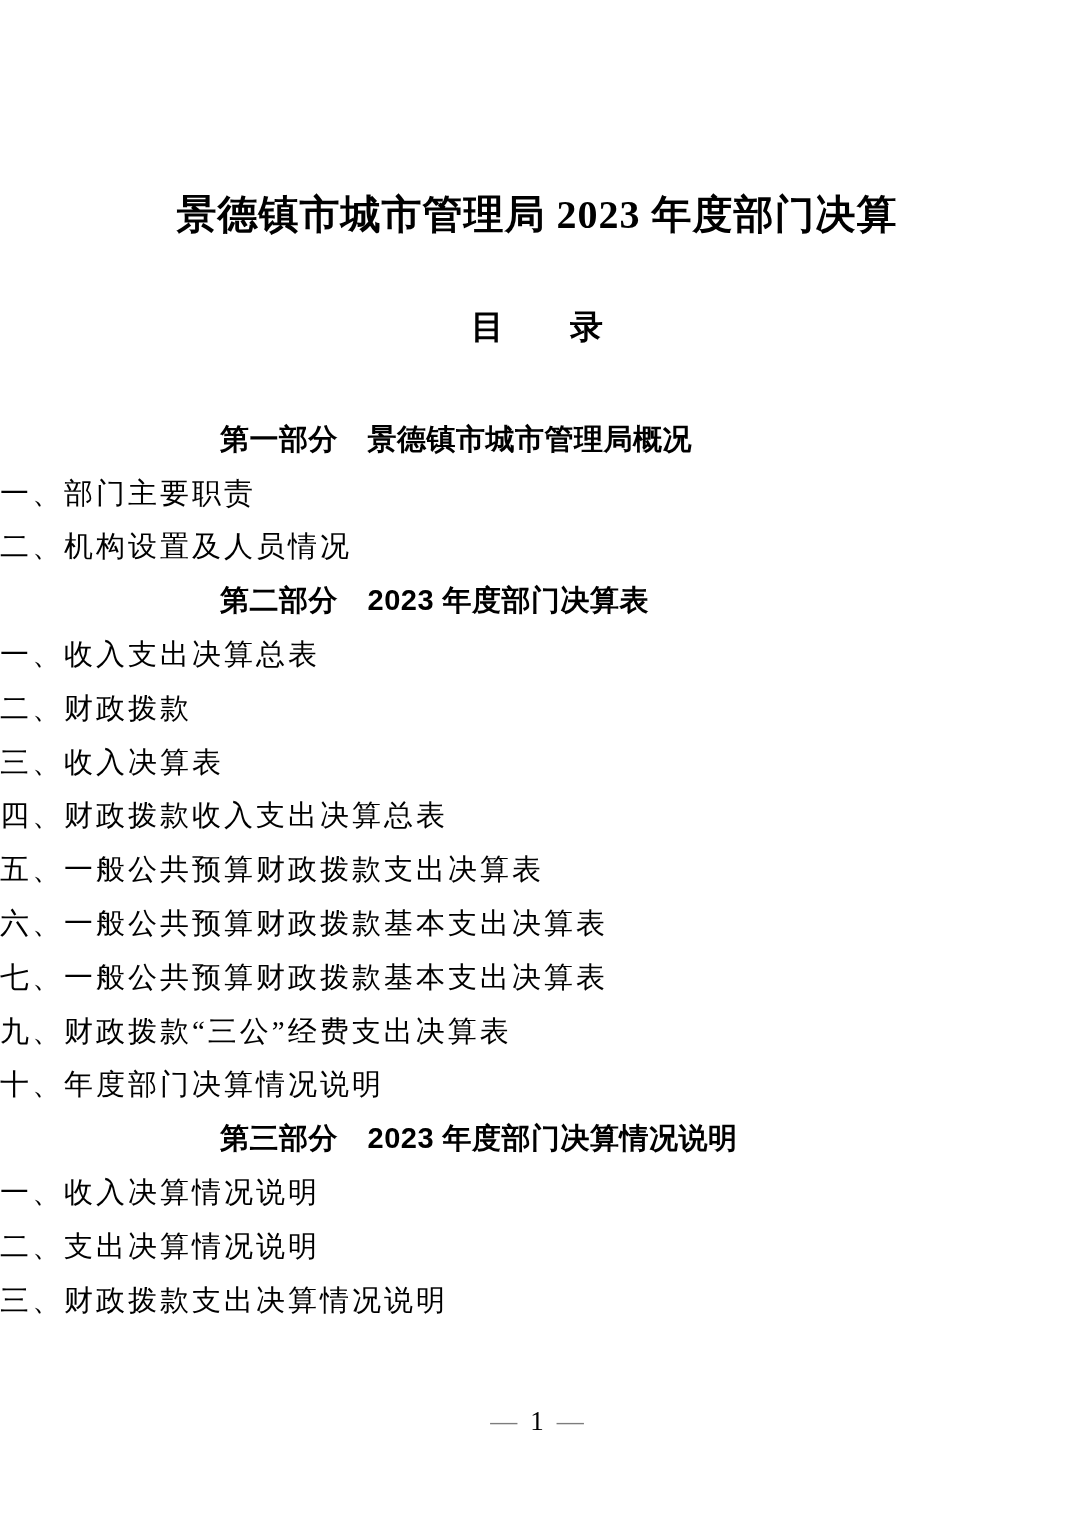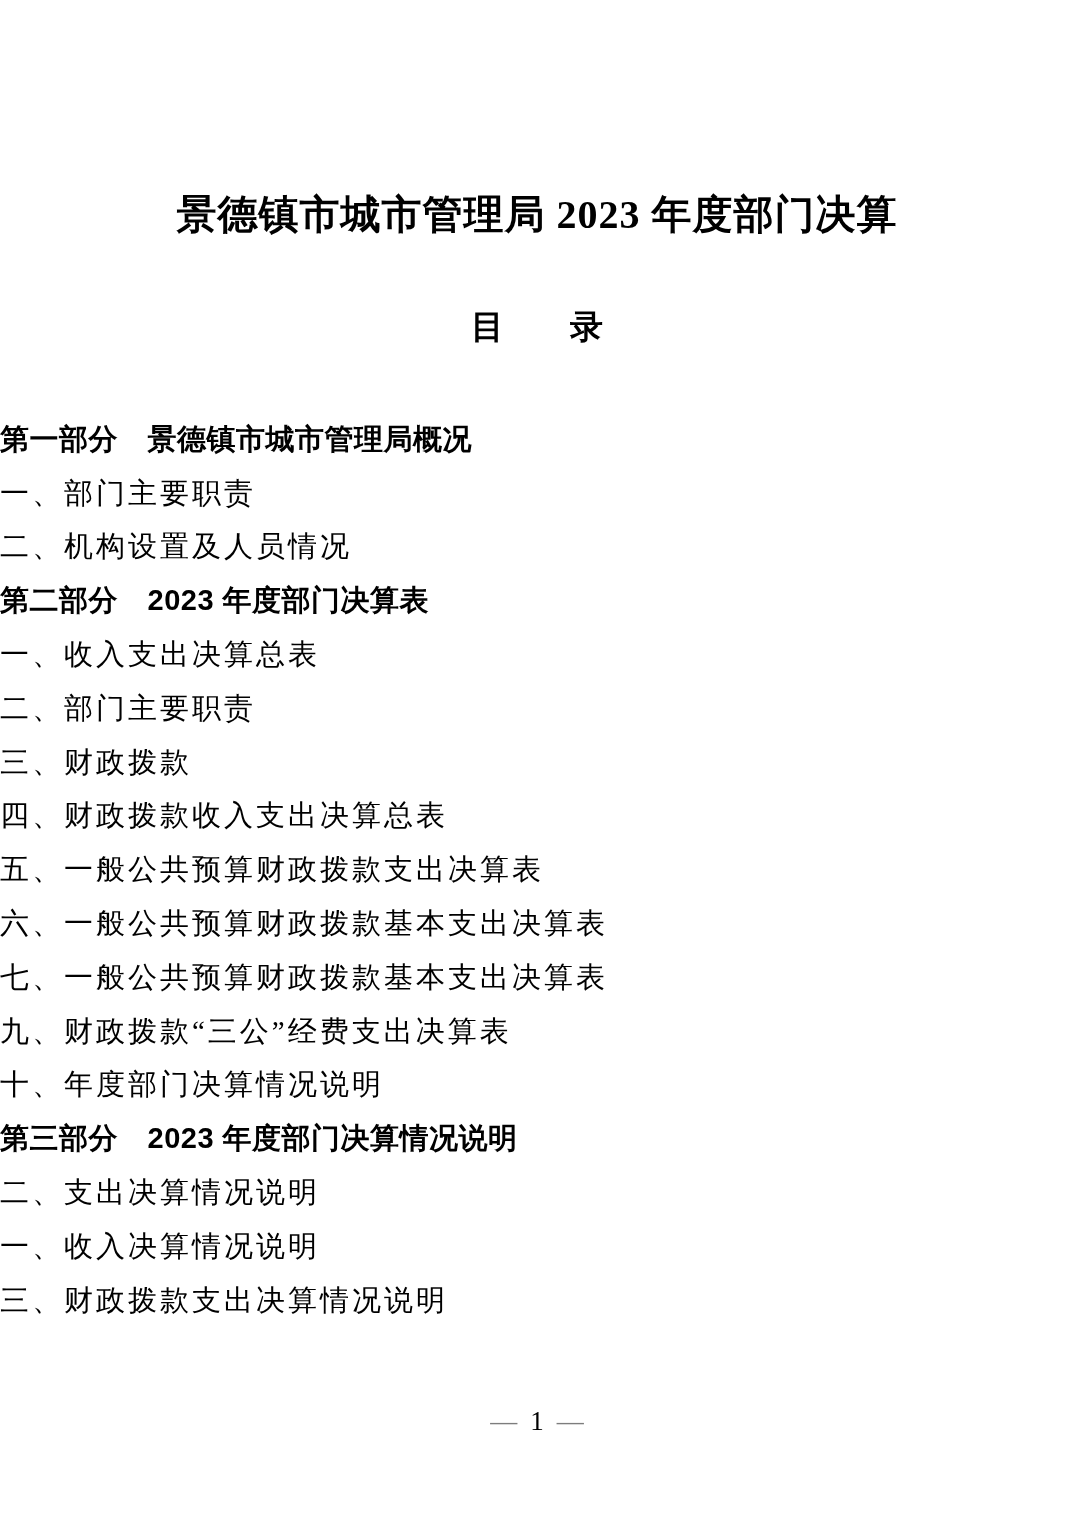--- a/index.html
+++ b/index.html
@@ -48,20 +48,21 @@
     left: 0;
     width: 100%;
   }
   .toc-entry {
     height: 53.8px;
     display: flex;
     align-items: center;
     white-space: nowrap;
   }
   .toc-entry.part {
+    margin-left: 220px;
     font-family: "Liberation Sans", "DejaVu Sans", sans-serif;
     font-weight: bold;
     font-size: 29px;
     letter-spacing: 0.5px;
   }
   .toc-entry.item {
     font-family: "Liberation Serif", "DejaVu Serif", serif;
     font-weight: normal;
     font-size: 29px;
     letter-spacing: 3px;
@@ -92,31 +93,31 @@
   <h1 class="doc-title">景德镇市城市管理局 2023 年度部门决算</h1>
 
   <h2 class="toc-heading">目　　录</h2>
 
   <div class="toc">
     <div class="toc-entry part">第一部分　景德镇市城市管理局概况</div>
     <div class="toc-entry item">一、部门主要职责</div>
     <div class="toc-entry item">二、机构设置及人员情况</div>
     <div class="toc-entry part">第二部分　2023 年度部门决算表</div>
     <div class="toc-entry item">一、收入支出决算总表</div>
-    <div class="toc-entry item">二、部门主要职责</div>
-    <div class="toc-entry item">三、财政拨款</div>
+    <div class="toc-entry item">二、财政拨款</div>
+    <div class="toc-entry item">三、收入决算表</div>
     <div class="toc-entry item">四、财政拨款收入支出决算总表</div>
     <div class="toc-entry item">五、一般公共预算财政拨款支出决算表</div>
     <div class="toc-entry item">六、一般公共预算财政拨款基本支出决算表</div>
     <div class="toc-entry item">七、一般公共预算财政拨款基本支出决算表</div>
     <div class="toc-entry item">九、财政拨款“三公”经费支出决算表</div>
     <div class="toc-entry item">十、年度部门决算情况说明</div>
     <div class="toc-entry part">第三部分　2023 年度部门决算情况说明</div>
+    <div class="toc-entry item">一、收入决算情况说明</div>
     <div class="toc-entry item">二、支出决算情况说明</div>
-    <div class="toc-entry item">一、收入决算情况说明</div>
     <div class="toc-entry item">三、财政拨款支出决算情况说明</div>
   </div>
 
   <div class="page-footer">
     <span class="dash">—</span><span class="num">1</span><span class="dash">—</span>
   </div>
 
 </div>
 
 </body></html>

